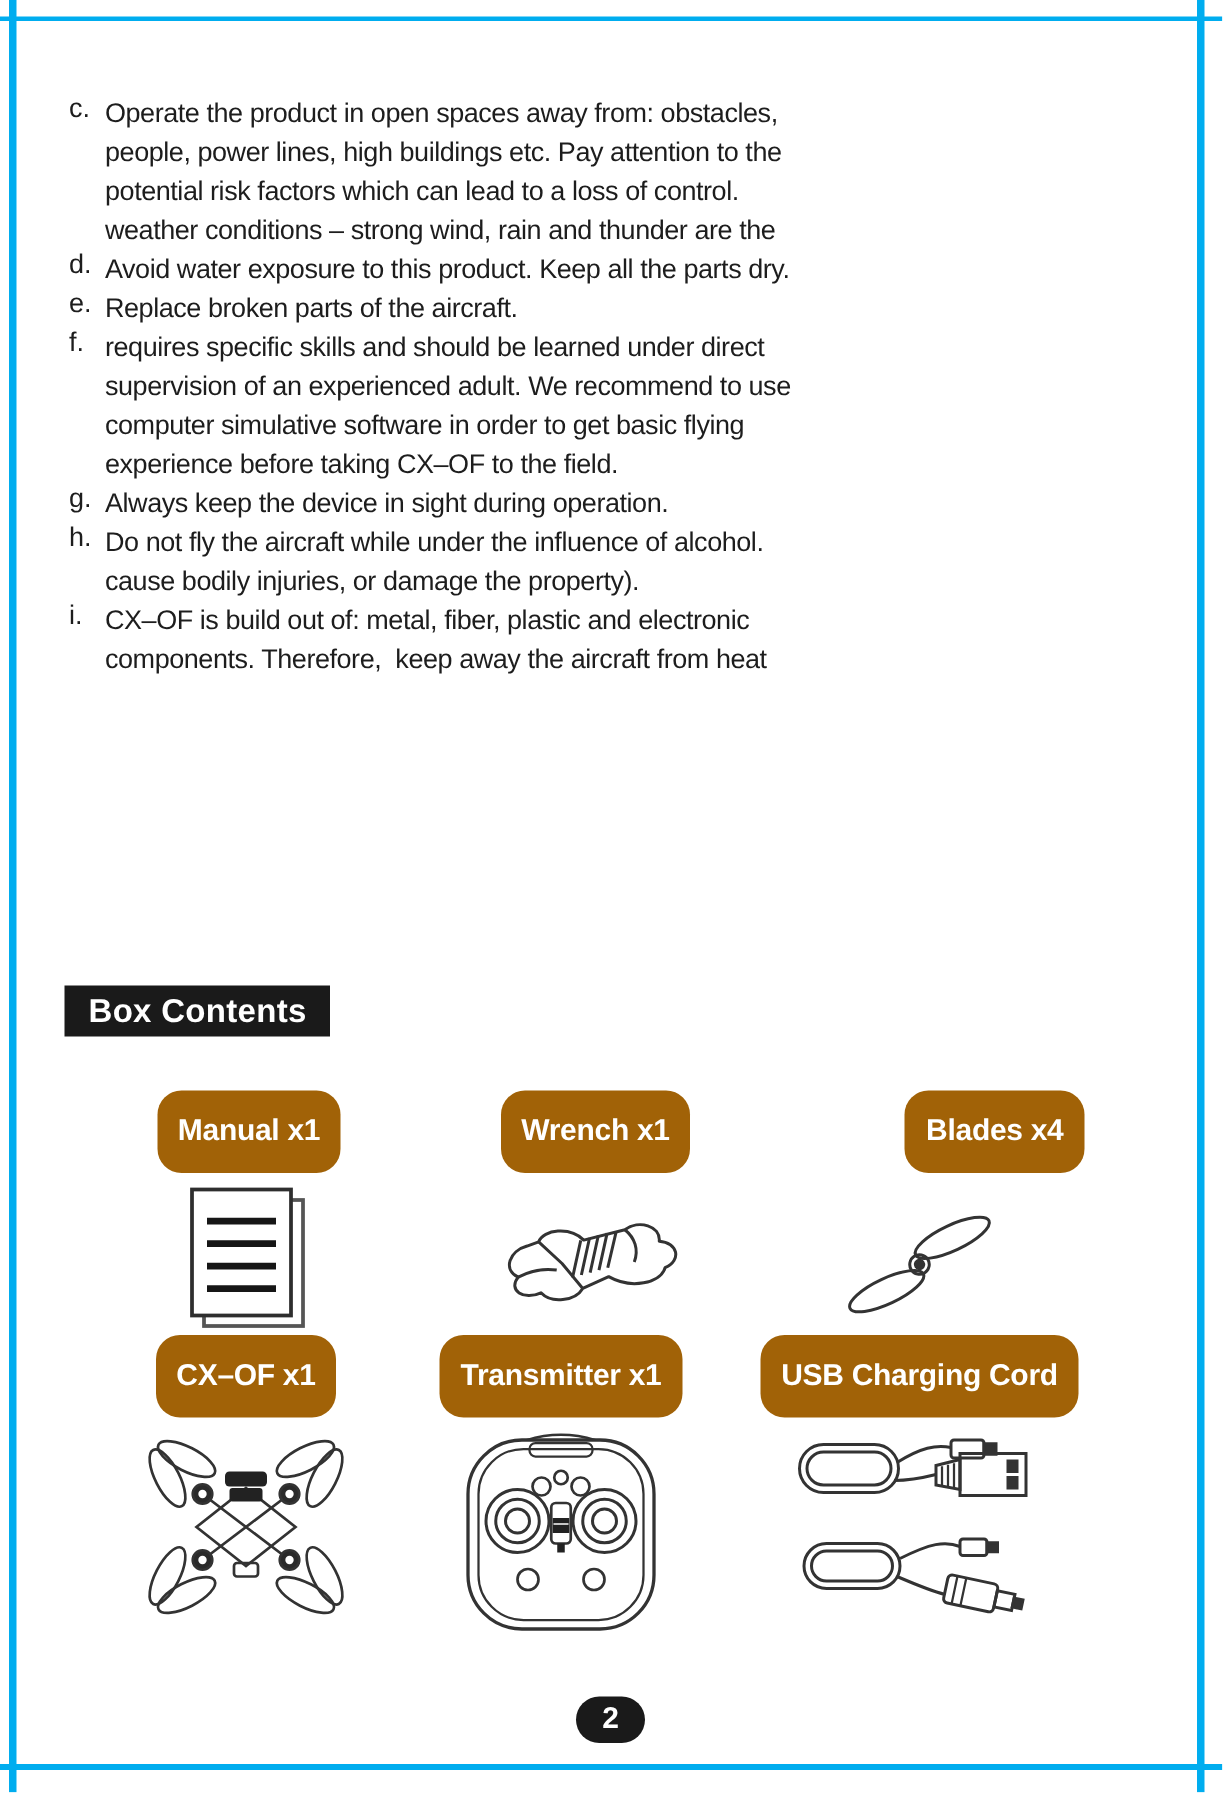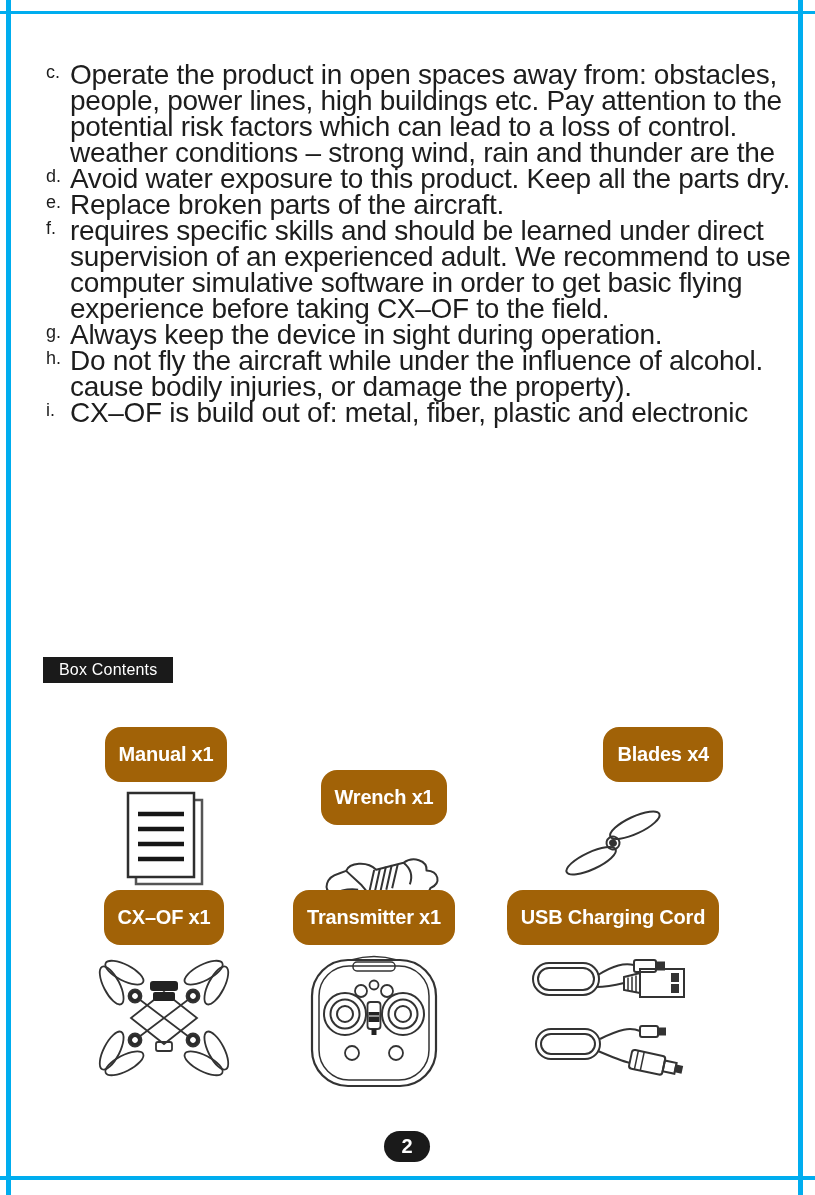--- a/index.html
+++ b/index.html
@@ -9,26 +9,26 @@
   }
   .frame { position:absolute; background:#00ADEF; }
   .frame-left   { left:6px;  top:0; width:5px; height:1195px; }
   .frame-right  { left:798px;top:0; width:5px; height:1195px; }
   .frame-top    { left:0; top:11px;   width:815px; height:3px; }
   .frame-bottom { left:0; top:1176px; width:815px; height:4px; }
 
   .safety { position:absolute; left:46px; top:62px; }
   .s-item { display:flex; align-items:flex-start; }
   .s-letter { flex:0 0 24px; font-size:18px; line-height:26px; position:relative; top:-3px; }
-  .s-body { font-size:28px; line-height:26px; letter-spacing:-0.3px; }
+  .s-body { font-size:18px; line-height:26px; letter-spacing:-0.3px; }
   .s-line { white-space:pre; }
 
   .section-header {
     position:absolute; left:43px; top:657px; background:#1a1a1a; color:#ffffff;
-    font-size:16px; font-weight:normal; padding:4px 16px; letter-spacing:0.2px;
+    font-size:22px; font-weight:bold; padding:4px 16px; letter-spacing:0.2px;
   }
 
   .card { position:absolute; width:220px; text-align:center; }
   .badge {
     display:inline-block; background:#a16207; color:#ffffff; font-weight:bold;
     font-size:20px; line-height:31px; padding:12px 14px; border-radius:16px;
     letter-spacing:-0.2px;
   }
   .icon-wrap { margin-top:8px; }
   .icon-wrap svg { display:block; margin:0 auto; }
@@ -91,20 +91,21 @@
         <span class="s-letter">h.</span>
         <div class="s-body">
           <div class="s-line">Do not fly the aircraft while under the influence of alcohol.</div>
           <div class="s-line">cause bodily injuries, or damage the property).</div>
         </div>
       </div>
       <div class="s-item">
         <span class="s-letter">i.</span>
         <div class="s-body">
           <div class="s-line">CX–OF is build out of: metal, fiber, plastic and electronic</div>
+          <div class="s-line">components. Therefore,  keep away the aircraft from heat</div>
         </div>
       </div>
     </div>
 
   <div class="section-header">
     <span>Box Contents</span>
   </div>
 
   <div class="card" style="left:56px; top:727px;">
     <div class="badge">Manual x1</div>
@@ -115,21 +116,21 @@
         <g stroke="#161616" stroke-width="4.5">
           <line x1="18" y1="24" x2="64" y2="24"></line>
           <line x1="18" y1="39" x2="64" y2="39"></line>
           <line x1="18" y1="54" x2="64" y2="54"></line>
           <line x1="18" y1="69" x2="64" y2="69"></line>
         </g>
       </svg>
     </div>
   </div>
 
-  <div class="card" style="left:274px; top:727px;margin-top:43px;">
+  <div class="card" style="left:287px; top:727px;">
     <div class="badge">Wrench x1</div>
     <div class="icon-wrap mt14">
       <svg width="132" height="95" viewBox="0 0 132 95">
         <g stroke="#333" stroke-width="2" fill="none" stroke-linejoin="round" transform="rotate(-6 66 48)">
           <path d="M22,30 C10,32 4,44 14,50 C6,58 16,66 28,62 C34,70 50,70 56,62 L74,56 C88,66 108,64 112,54 C124,50 122,38 110,36 C112,26 98,20 88,26 L60,30 C52,20 34,20 30,28 Z"></path>
           <path d="M30,28 L44,44 L56,62"></path>
           <path d="M58,30 L50,54 M64,29 L56,53 M70,28 L62,52 M76,27 L68,51 M82,27 L74,50"></path>
           <path d="M14,50 C24,46 32,46 40,48"></path>
           <path d="M88,26 C94,32 96,40 92,48"></path>
         </g>

